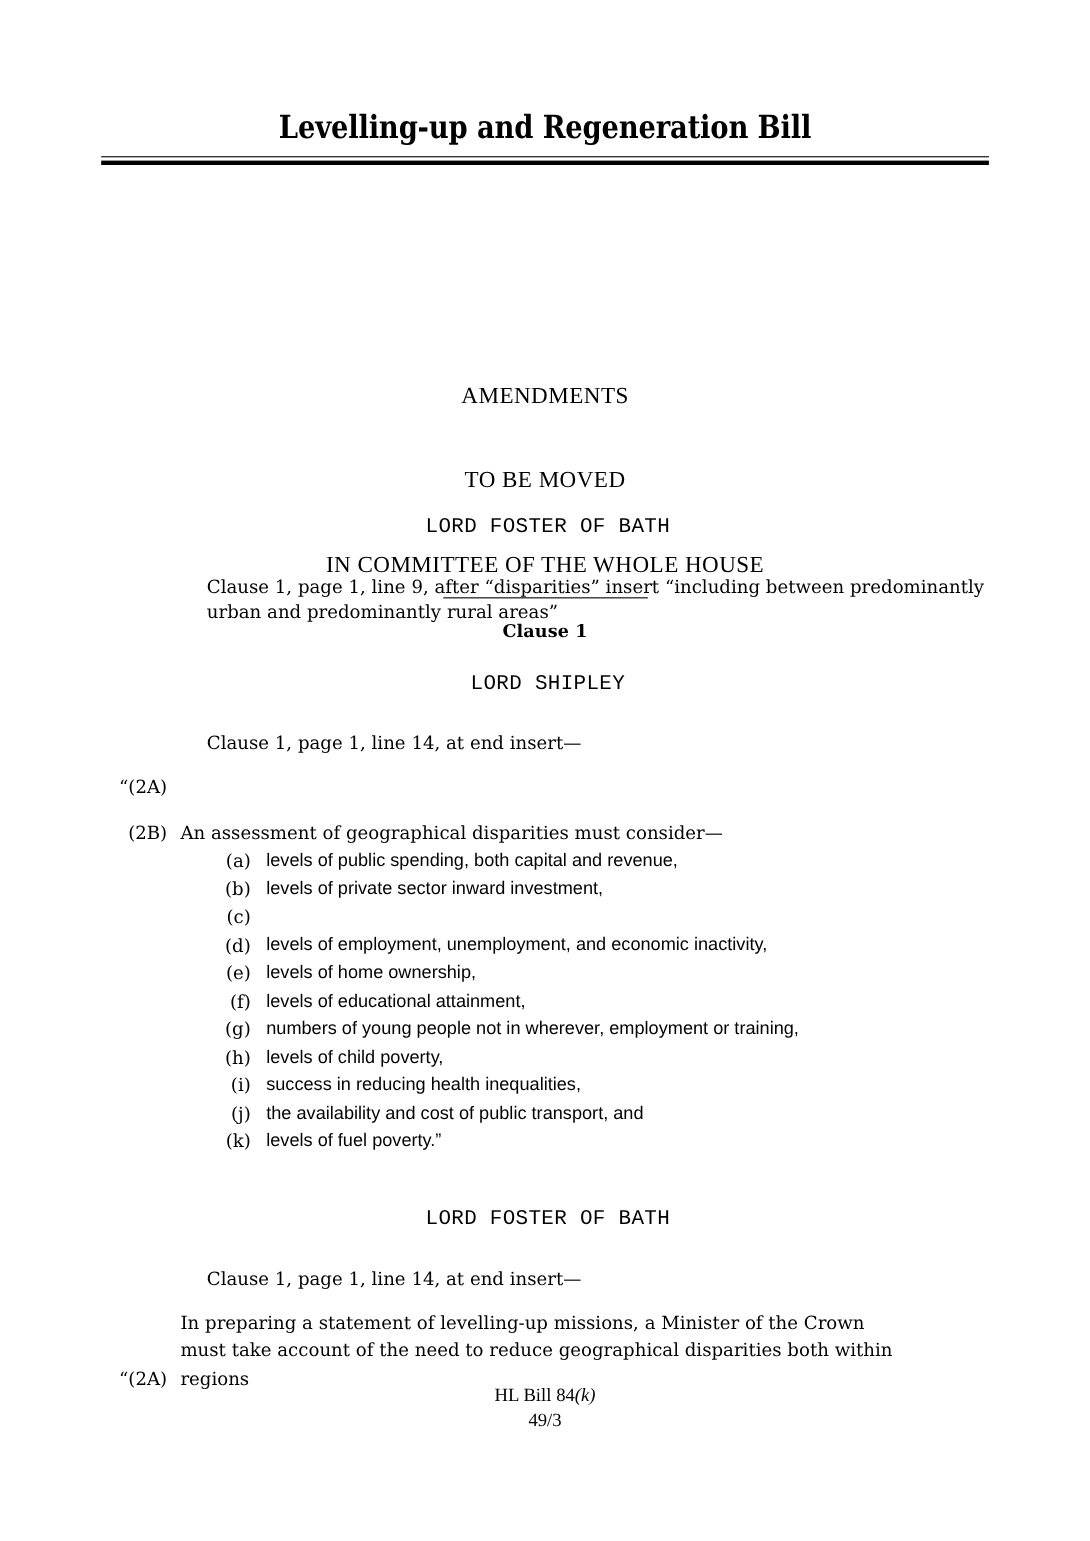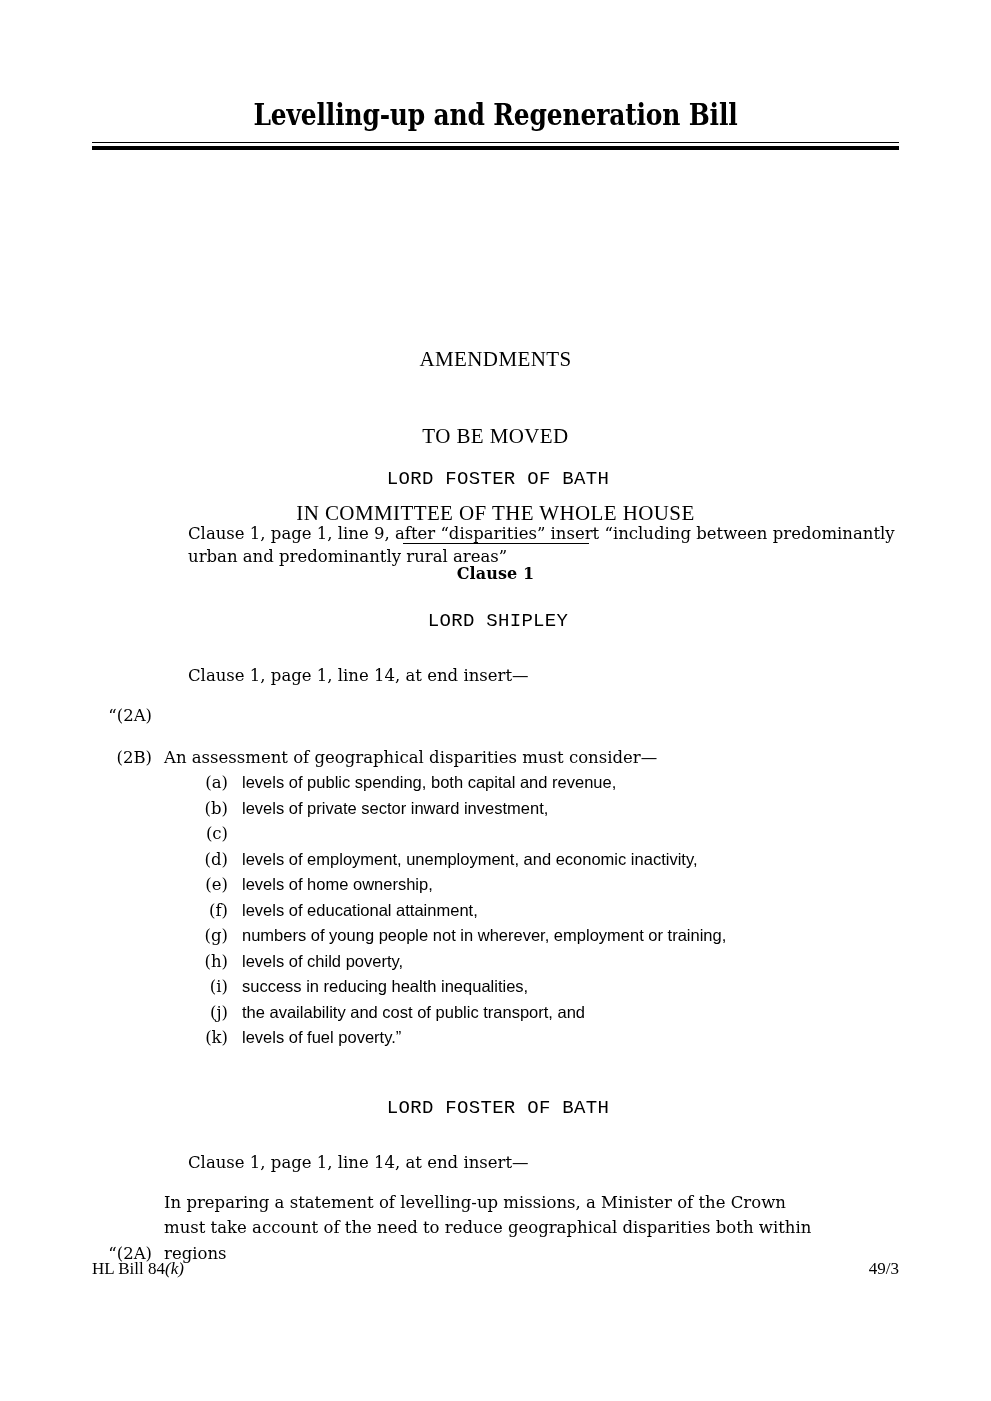--- a/index.html
+++ b/index.html
@@ -177,20 +177,21 @@
     position: absolute;
     left: 92px;
     top: 1258px;
     width: 807px;
     display: flex;
     justify-content: space-between;
     align-items: center;
     font-family: "Liberation Serif", "DejaVu Serif", serif;
     font-size: 17px;
     line-height: 22px;
+    flex-direction: column;
   }
   .footer-left .bill-suffix {
     font-style: italic;
   }
   .footer-right {
     font-family: "Liberation Serif", "DejaVu Serif", serif;
     font-size: 17px;
   }
 </style>
 </head>

